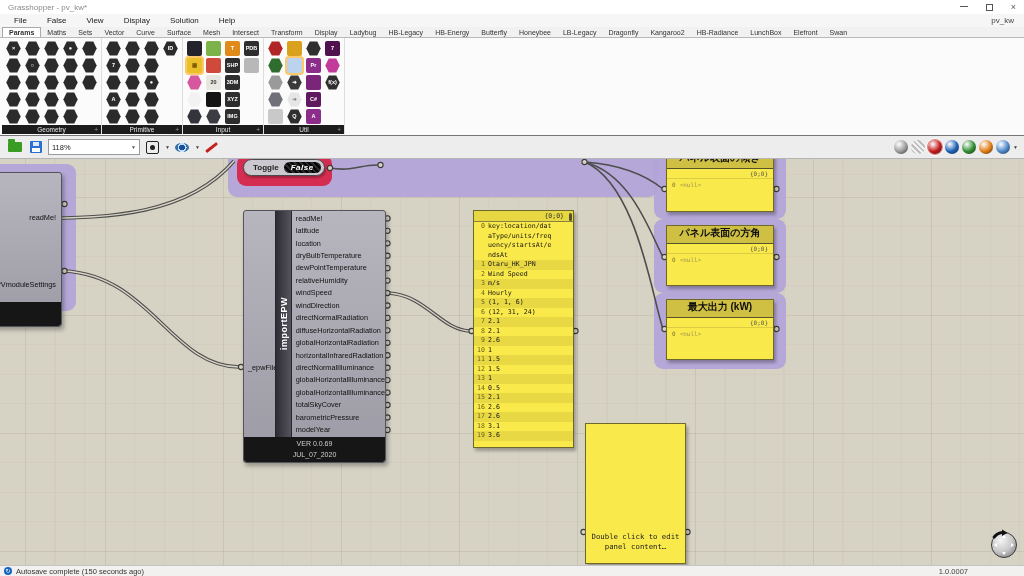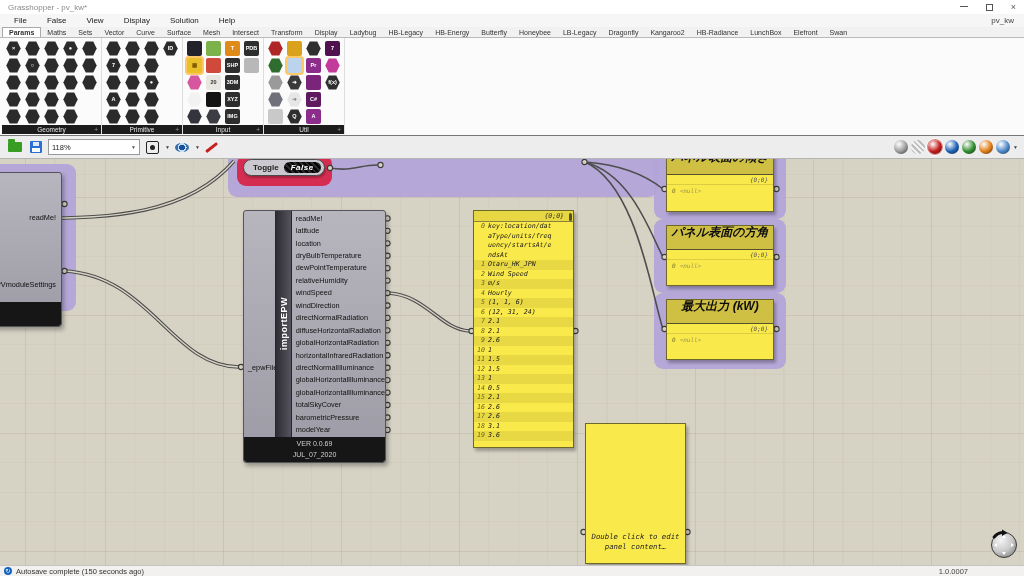--- a/index.html
+++ b/index.html
@@ -106,31 +106,31 @@
   .epw-left{position:relative;width:37px;}
   .epw-left .port-label{position:absolute;left:4px;top:152px;}
   .epw-name{width:17px;background:linear-gradient(90deg,#55545e,#2e2d34);color:#fff;font-weight:bold;font-size:9px;
             display:flex;align-items:center;justify-content:center;writing-mode:vertical-rl;transform:rotate(180deg);
             border-left:1px solid #26262c;border-right:1px solid #26262c;letter-spacing:.5px;}
   .epw-outs{flex:1;display:flex;flex-direction:column;padding:1px 0;}
   .port-row{flex:1;display:flex;align-items:center;padding-left:4px;}
   .epw .comp-footer{border-radius:0 0 3px 3px;}
 
   
-  .ypanel{position:absolute;background:var(--yellow);border:1px solid #6e682a;box-shadow:2px 3px 3px rgba(0,0,0,.28);font-style:italic;}
+  .ypanel{position:absolute;background:var(--yellow);border:1px solid #6e682a;box-shadow:2px 3px 3px rgba(0,0,0,.28);}
   .dp-head{height:11px;background:#e6d743;border-bottom:1px solid #8a8140;position:relative;
            font-family:"DejaVu Sans Mono",monospace;font-size:6.5px;color:#333;text-align:right;padding-right:9px;line-height:11px;}
   .dp-nub{position:absolute;right:1.5px;top:1.5px;width:3px;height:8px;background:#55512a;border-radius:1.5px;}
   .dp-rows{font-family:"DejaVu Sans Mono",monospace;font-size:6.6px;color:#141414;}
   .dp-row{display:flex;align-items:flex-start;line-height:9.5px;min-height:9.5px;}
   .dp-row.alt{background:rgba(110,100,20,.12);}
   .dp-idx{width:14px;flex:none;text-align:right;padding-right:3px;color:#6b6420;}
   .dp-val{flex:1;word-break:break-all;padding-right:18px;}
 
-  .ptitle{height:24px;background:#cfc044;border-bottom:1px solid #55512a;font-size:12px;font-weight:bold;color:#0d0d0d;
+  .ptitle{height:18px;background:#cfc044;border-bottom:1px solid #55512a;font-size:10px;font-weight:bold;color:#0d0d0d;
           text-align:center;line-height:13px;overflow:hidden;white-space:nowrap;}
   .phead{height:10px;font-family:"DejaVu Sans Mono",monospace;font-size:6px;color:#555;text-align:right;
          padding-right:5px;line-height:10px;border-bottom:1px solid rgba(0,0,0,.12);}
   .prow{font-family:"DejaVu Sans Mono",monospace;font-size:6px;color:#9a9455;padding:2px 0 0 5px;}
   .prow .pidx{color:#7a7430;margin-right:4px;}
 
   .notepanel{left:585px;top:264px;width:101px;height:141px;}
   .note-text{position:absolute;left:2px;right:2px;bottom:12px;text-align:center;
              font-family:"DejaVu Sans Mono",monospace;font-size:7.3px;color:#222;line-height:1.3;}
 

